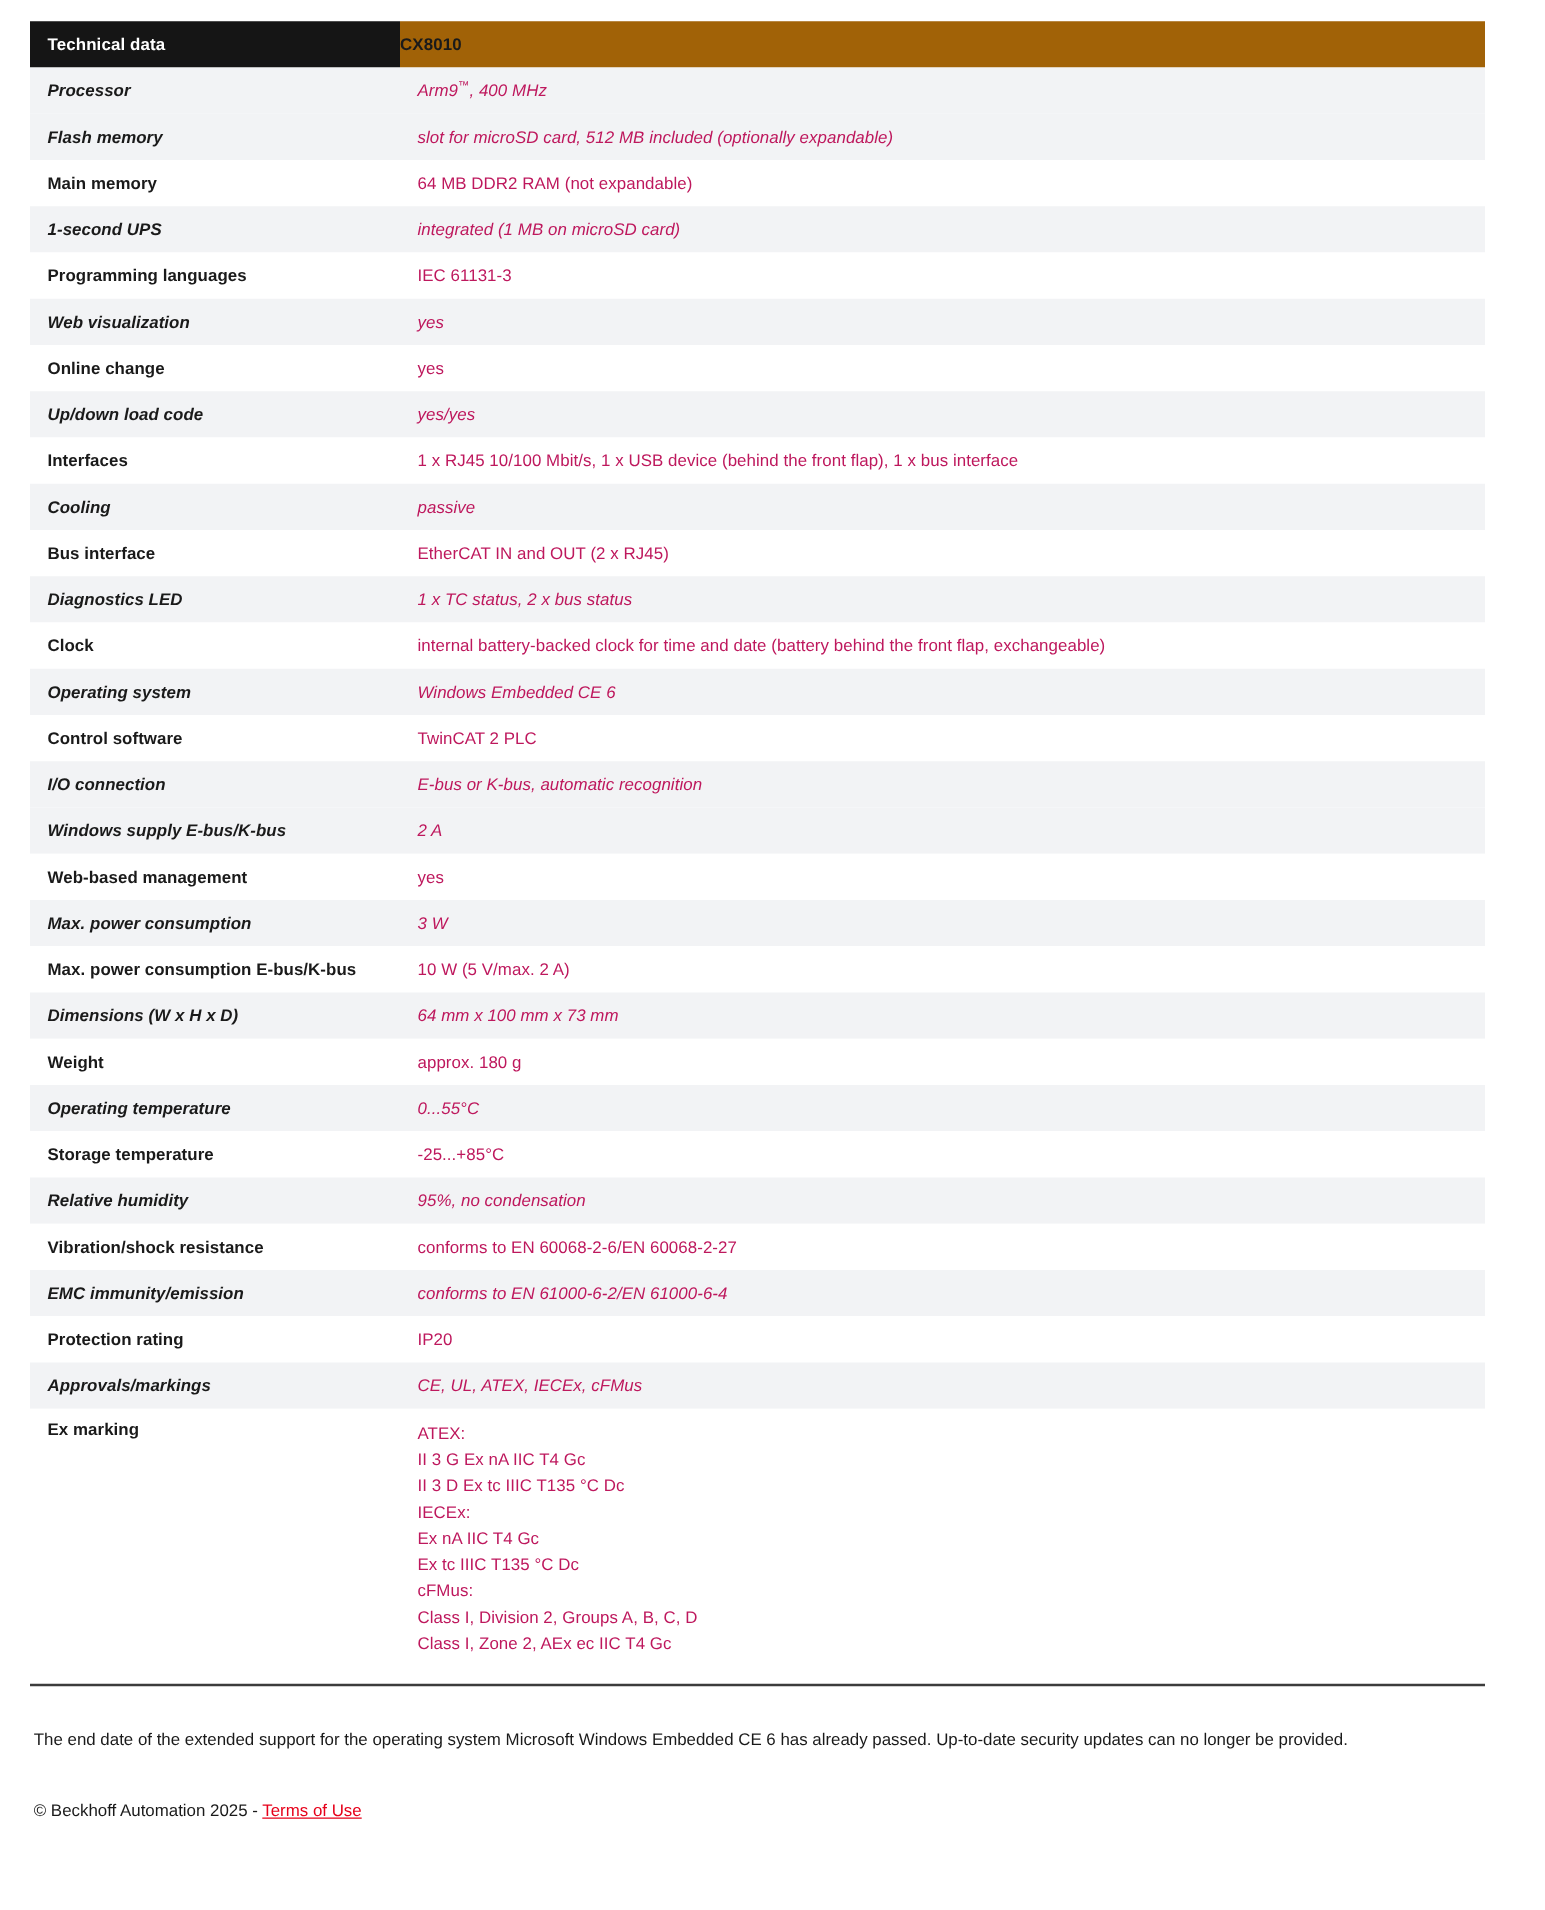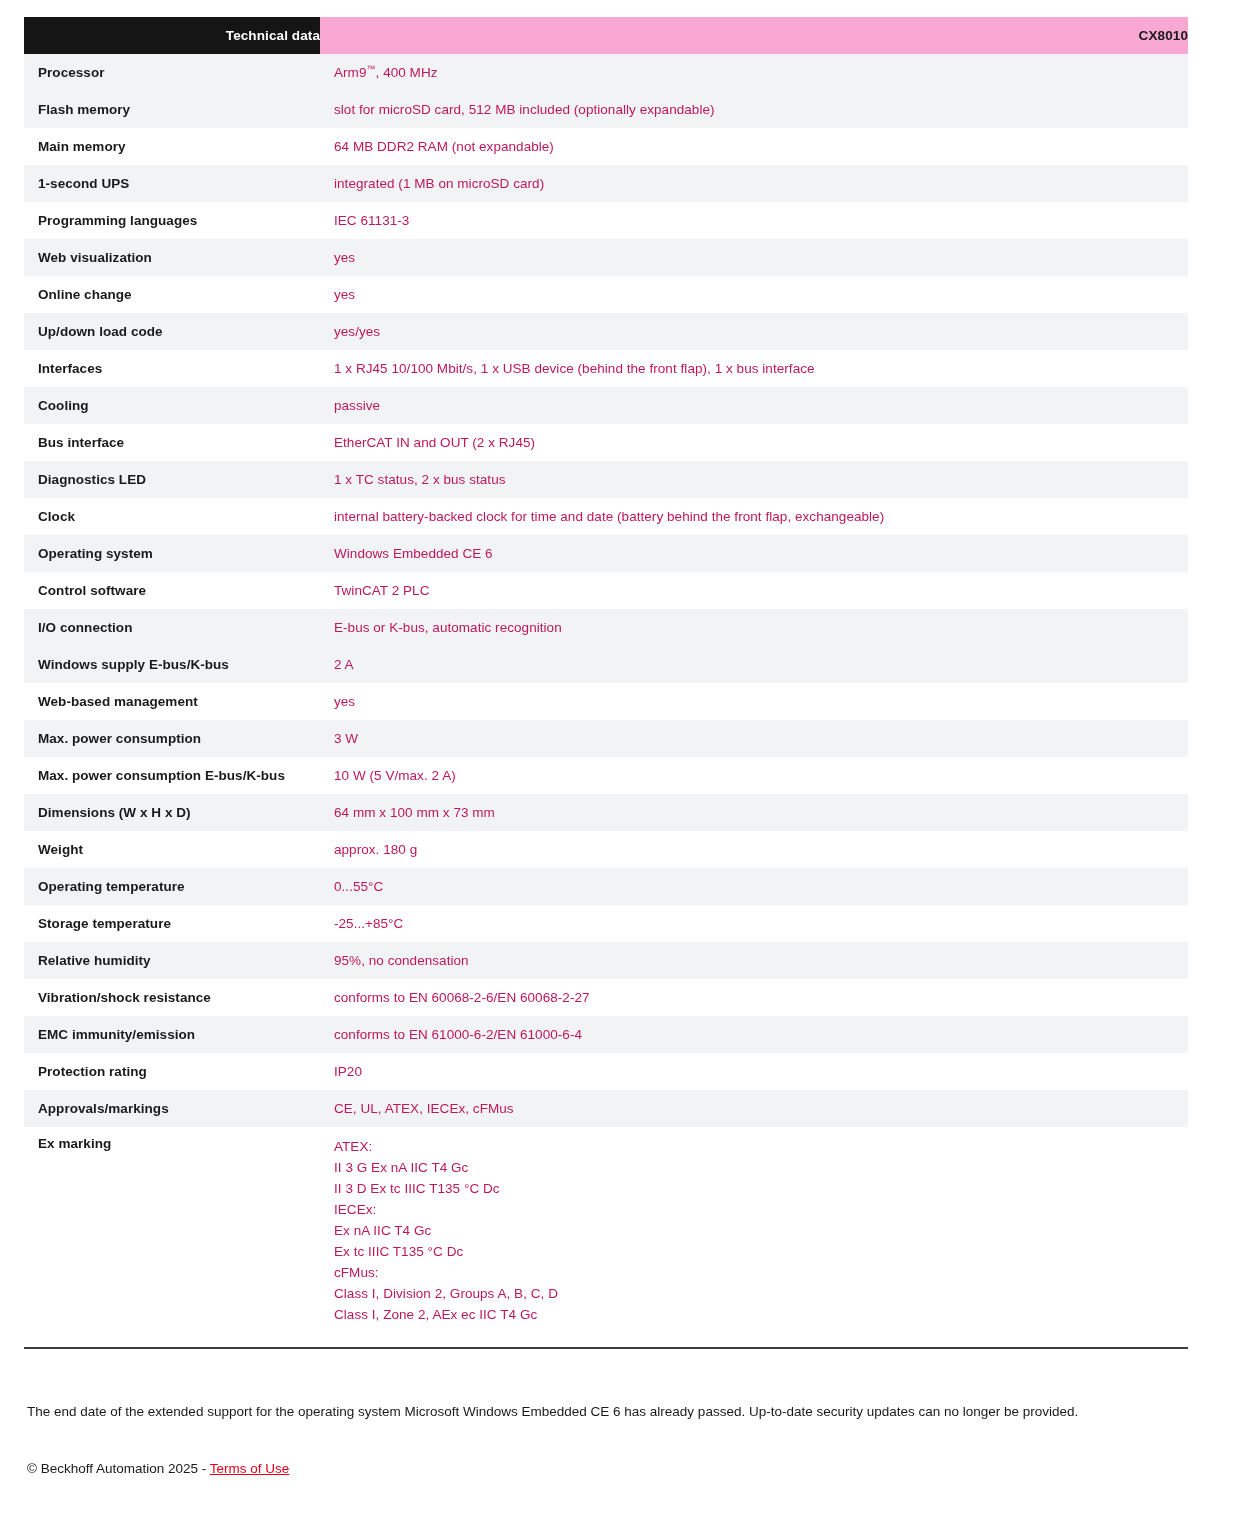--- a/index.html
+++ b/index.html
@@ -31,38 +31,37 @@
   }
 
   table.spec-table col.c-label { width: 296px; }
   table.spec-table col.c-value { width: 868px; }
 
   thead th {
     padding: 0;
     margin: 0;
     font-size: 13.5px;
     font-weight: bold;
-    text-align: right;
+    text-align: left;
     height: 37px;
     vertical-align: middle;
     letter-spacing: 0.1px;
   }
   th.head-label {
     background: #151515;
     color: #ffffff;
     padding-left: 14px;
   }
   th.head-value {
-    background: #f9a8d4;
-    color: #1a1a1a;
-    padding-left: 14px;
+    background: #a16207;
+    color: #1a1a1a;
   }
 
   tbody tr { background: #ffffff; }
-  tbody tr.alt { background: #f2f3f5; }
+  tbody tr.alt { background: #f2f3f5; font-style: italic; }
 
   tbody td {
     font-size: 13.5px;
     vertical-align: top;
     padding: 11px 14px 11px 14px;
     line-height: 15px;
     height: 15px;
     border: 0;
   }
   tbody td.label {
@@ -84,21 +83,21 @@
     padding-bottom: 22px;
   }
   sup.tm {
     font-size: 9px;
     vertical-align: super;
     line-height: 0;
   }
 
   
   .note {
-    margin-top: 54px;
+    margin-top: 34px;
     padding-left: 3px;
     font-size: 13.5px;
     line-height: 18px;
     color: #1a1a1a;
   }
   .copyright {
     margin-top: 40px;
     padding-left: 3px;
     padding-bottom: 20px;
     font-size: 13.5px;

